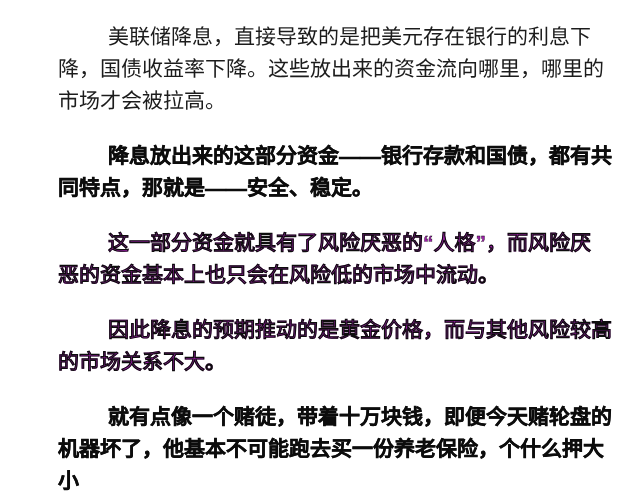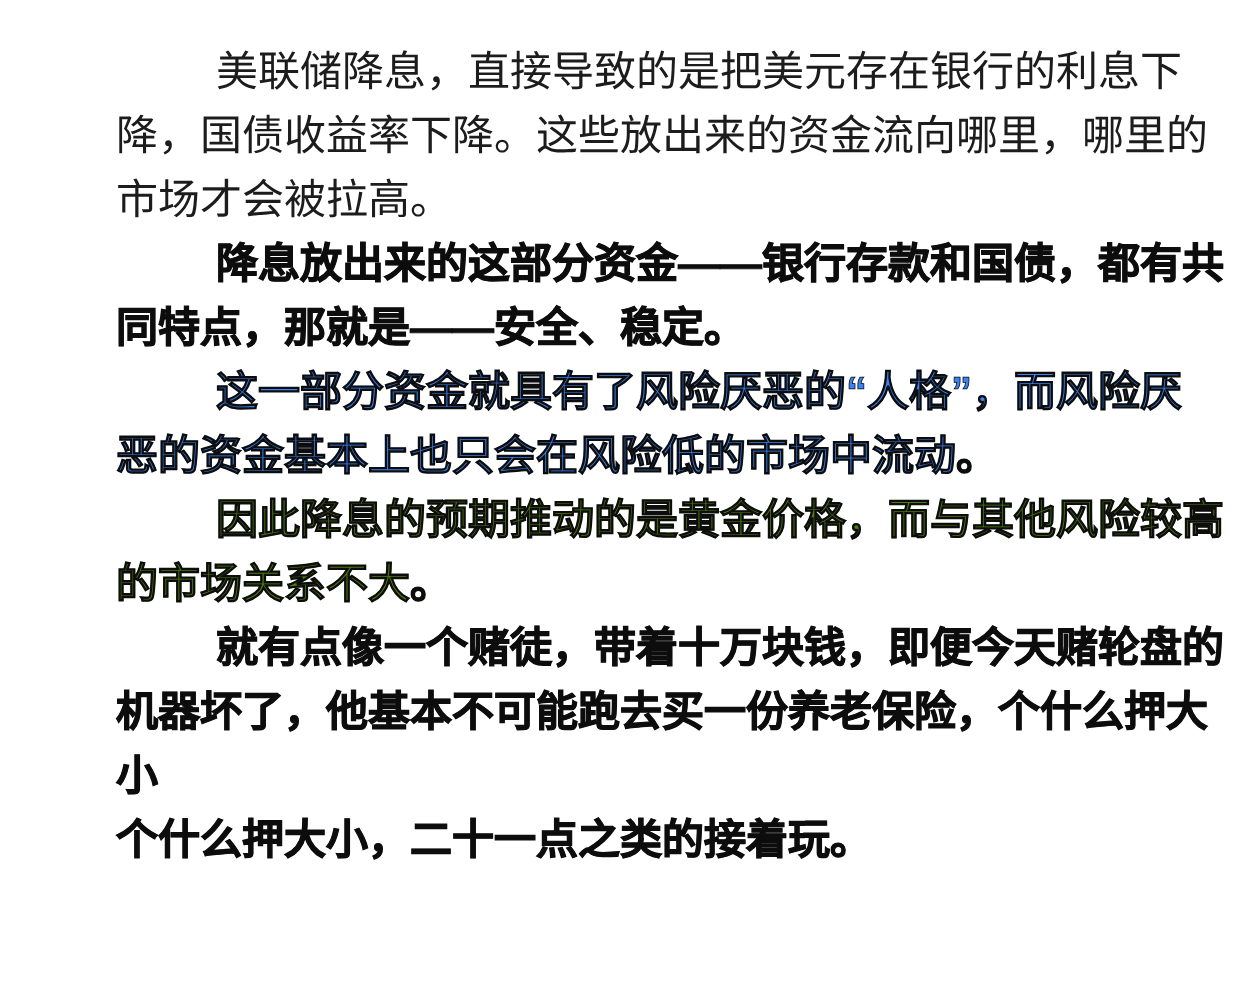--- a/index.html
+++ b/index.html
@@ -28,32 +28,33 @@
     letter-spacing: 0;
     color: #1c1c1c;
     white-space: pre-wrap;       
     text-indent: 50px;           
     font-weight: 400;
     text-align: left;
   }
   .article p.emphasis {
     font-weight: 900;
     color: #0d0d0d;
+    margin-top: 23px;
     -webkit-text-stroke: 0.4px #0d0d0d; 
   }
 </style>
 </head>
 <body style="background: rgb(255, 255, 255);">
 
 <div class="article">
   <p style="color: rgb(28, 28, 28);">美联储降息，直接导致的是把美元存在银行的利息下
 降，国债收益率下降。这些放出来的资金流向哪里，哪里的
 市场才会被拉高。</p>
   <p class="emphasis" style="color: rgb(13, 13, 13);">降息放出来的这部分资金——银行存款和国债，都有共
 同特点，那就是——安全、稳定。</p>
-  <p class="emphasis" style="color: #3b82f6;">这一部分资金就具有了风险厌恶的“人格”，而风险厌
+  <p class="emphasis" style="color: #a21caf;">这一部分资金就具有了风险厌恶的“人格”，而风险厌
 恶的资金基本上也只会在风险低的市场中流动。</p>
-  <p class="emphasis" style="color: #4d7c0f;">因此降息的预期推动的是黄金价格，而与其他风险较高
+  <p class="emphasis" style="color: #a21caf;">因此降息的预期推动的是黄金价格，而与其他风险较高
 的市场关系不大。</p>
   <p class="emphasis" style="color: rgb(13, 13, 13);">就有点像一个赌徒，带着十万块钱，即便今天赌轮盘的
 机器坏了，他基本不可能跑去买一份养老保险，个什么押大小
 个什么押大小，二十一点之类的接着玩。</p>
 </div>
 
 </body></html>

